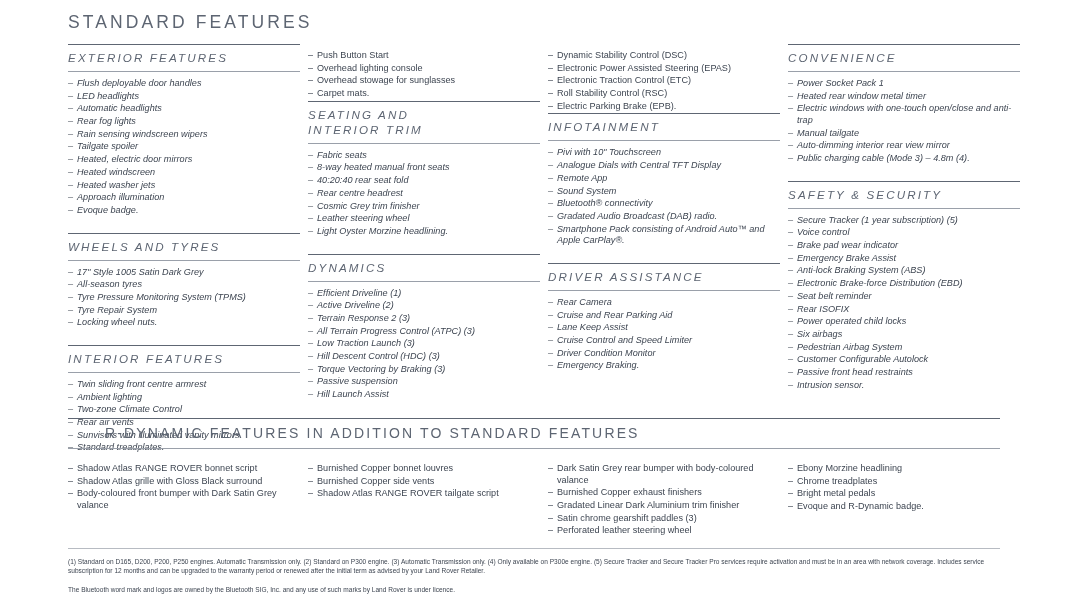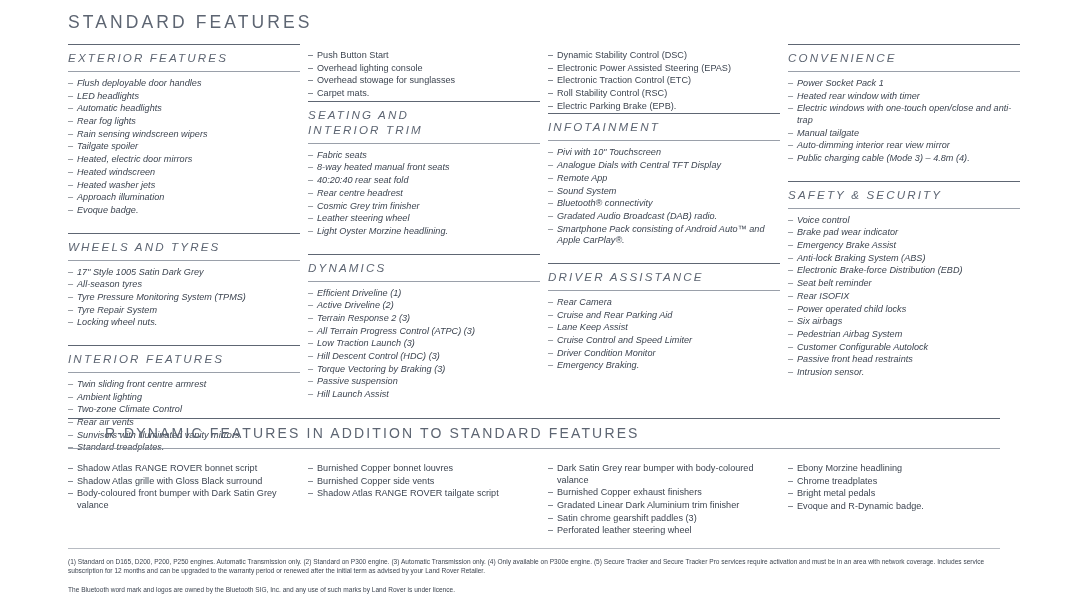--- a/index.html
+++ b/index.html
@@ -226,33 +226,34 @@
       </div>
     </div>
 
     <div class="col">
       <div class="section">
         <div class="rule-top"></div>
         <div class="sec-title">CONVENIENCE</div>
         <div class="rule-bottom"></div>
         <ul class="items">
           <li>Power Socket Pack 1</li>
-          <li>Heated rear window with timer</li>
+          <li>Heated rear window metal timer</li>
           <li>Electric windows with one-touch open/close and anti-trap</li>
           <li>Manual tailgate</li>
           <li>Auto-dimming interior rear view mirror</li>
           <li>Public charging cable (Mode 3) – 4.8m (4).</li>
         </ul>
       </div>
 
       <div class="section">
         <div class="rule-top"></div>
         <div class="sec-title">SAFETY &amp; SECURITY</div>
         <div class="rule-bottom"></div>
         <ul class="items">
+          <li>Secure Tracker (1 year subscription) (5)</li>
           <li>Voice control</li>
           <li>Brake pad wear indicator</li>
           <li>Emergency Brake Assist</li>
           <li>Anti-lock Braking System (ABS)</li>
           <li>Electronic Brake-force Distribution (EBD)</li>
           <li>Seat belt reminder</li>
           <li>Rear ISOFIX</li>
           <li>Power operated child locks</li>
           <li>Six airbags</li>
           <li>Pedestrian Airbag System</li>

